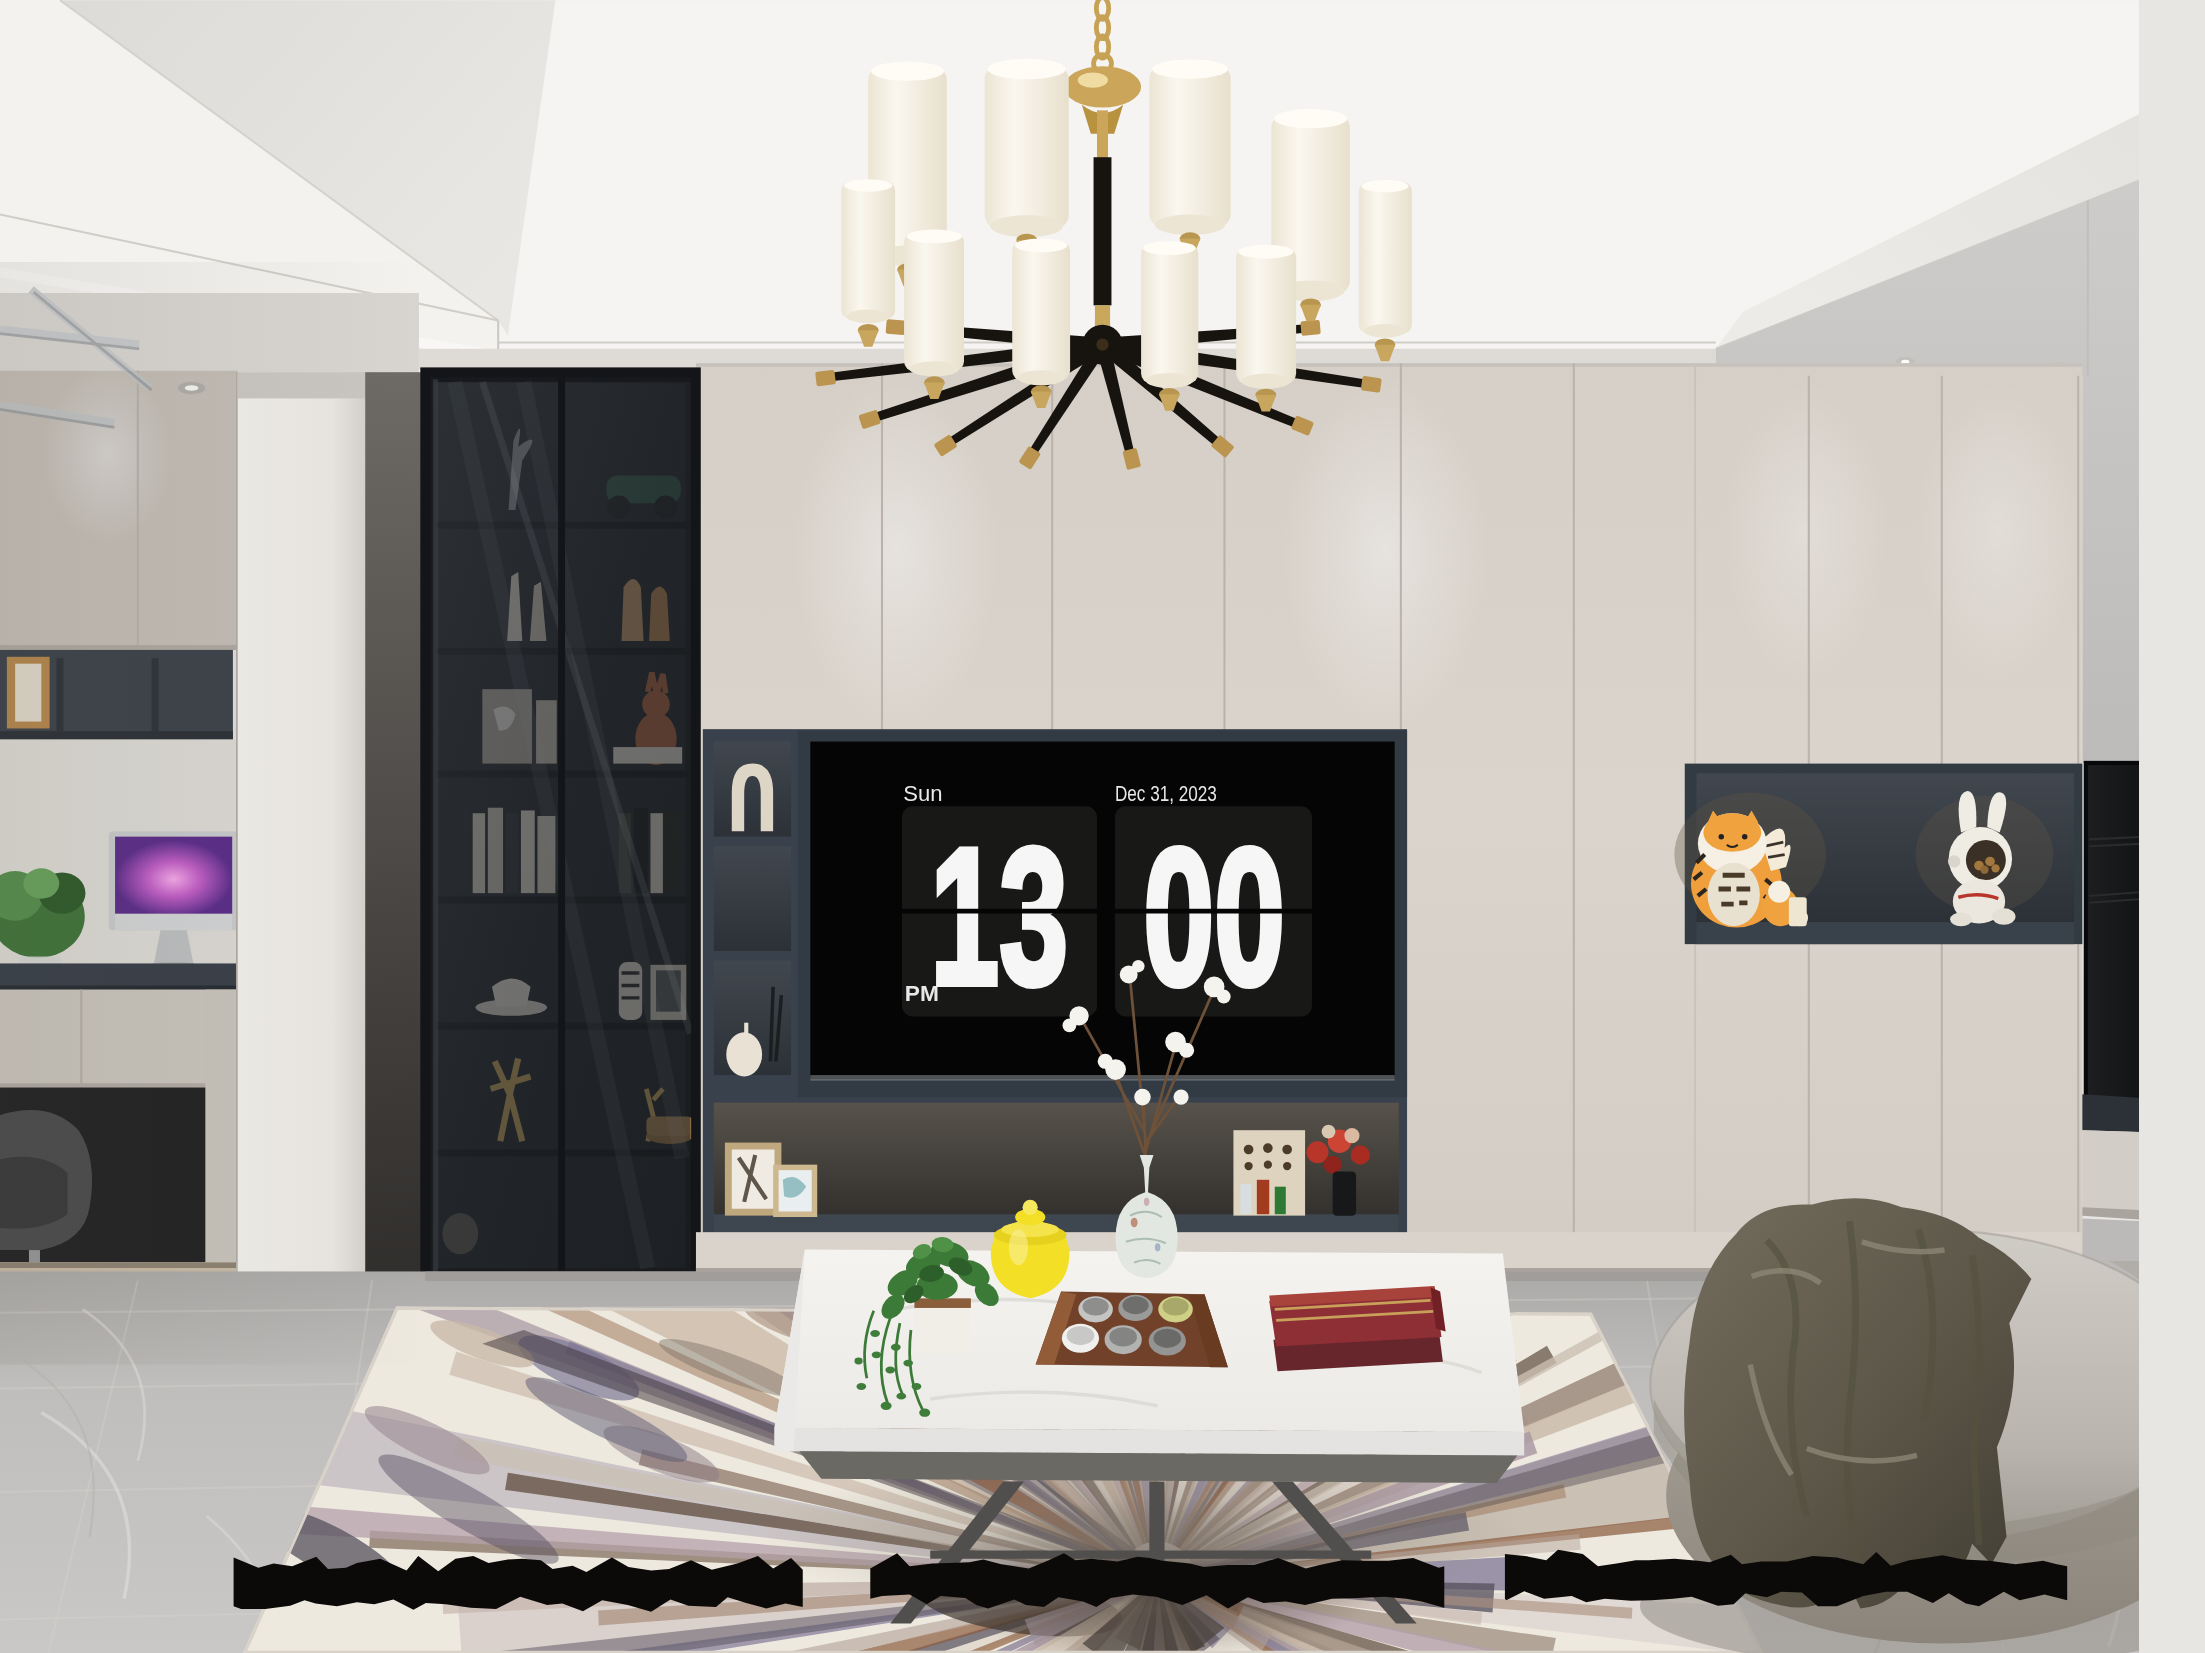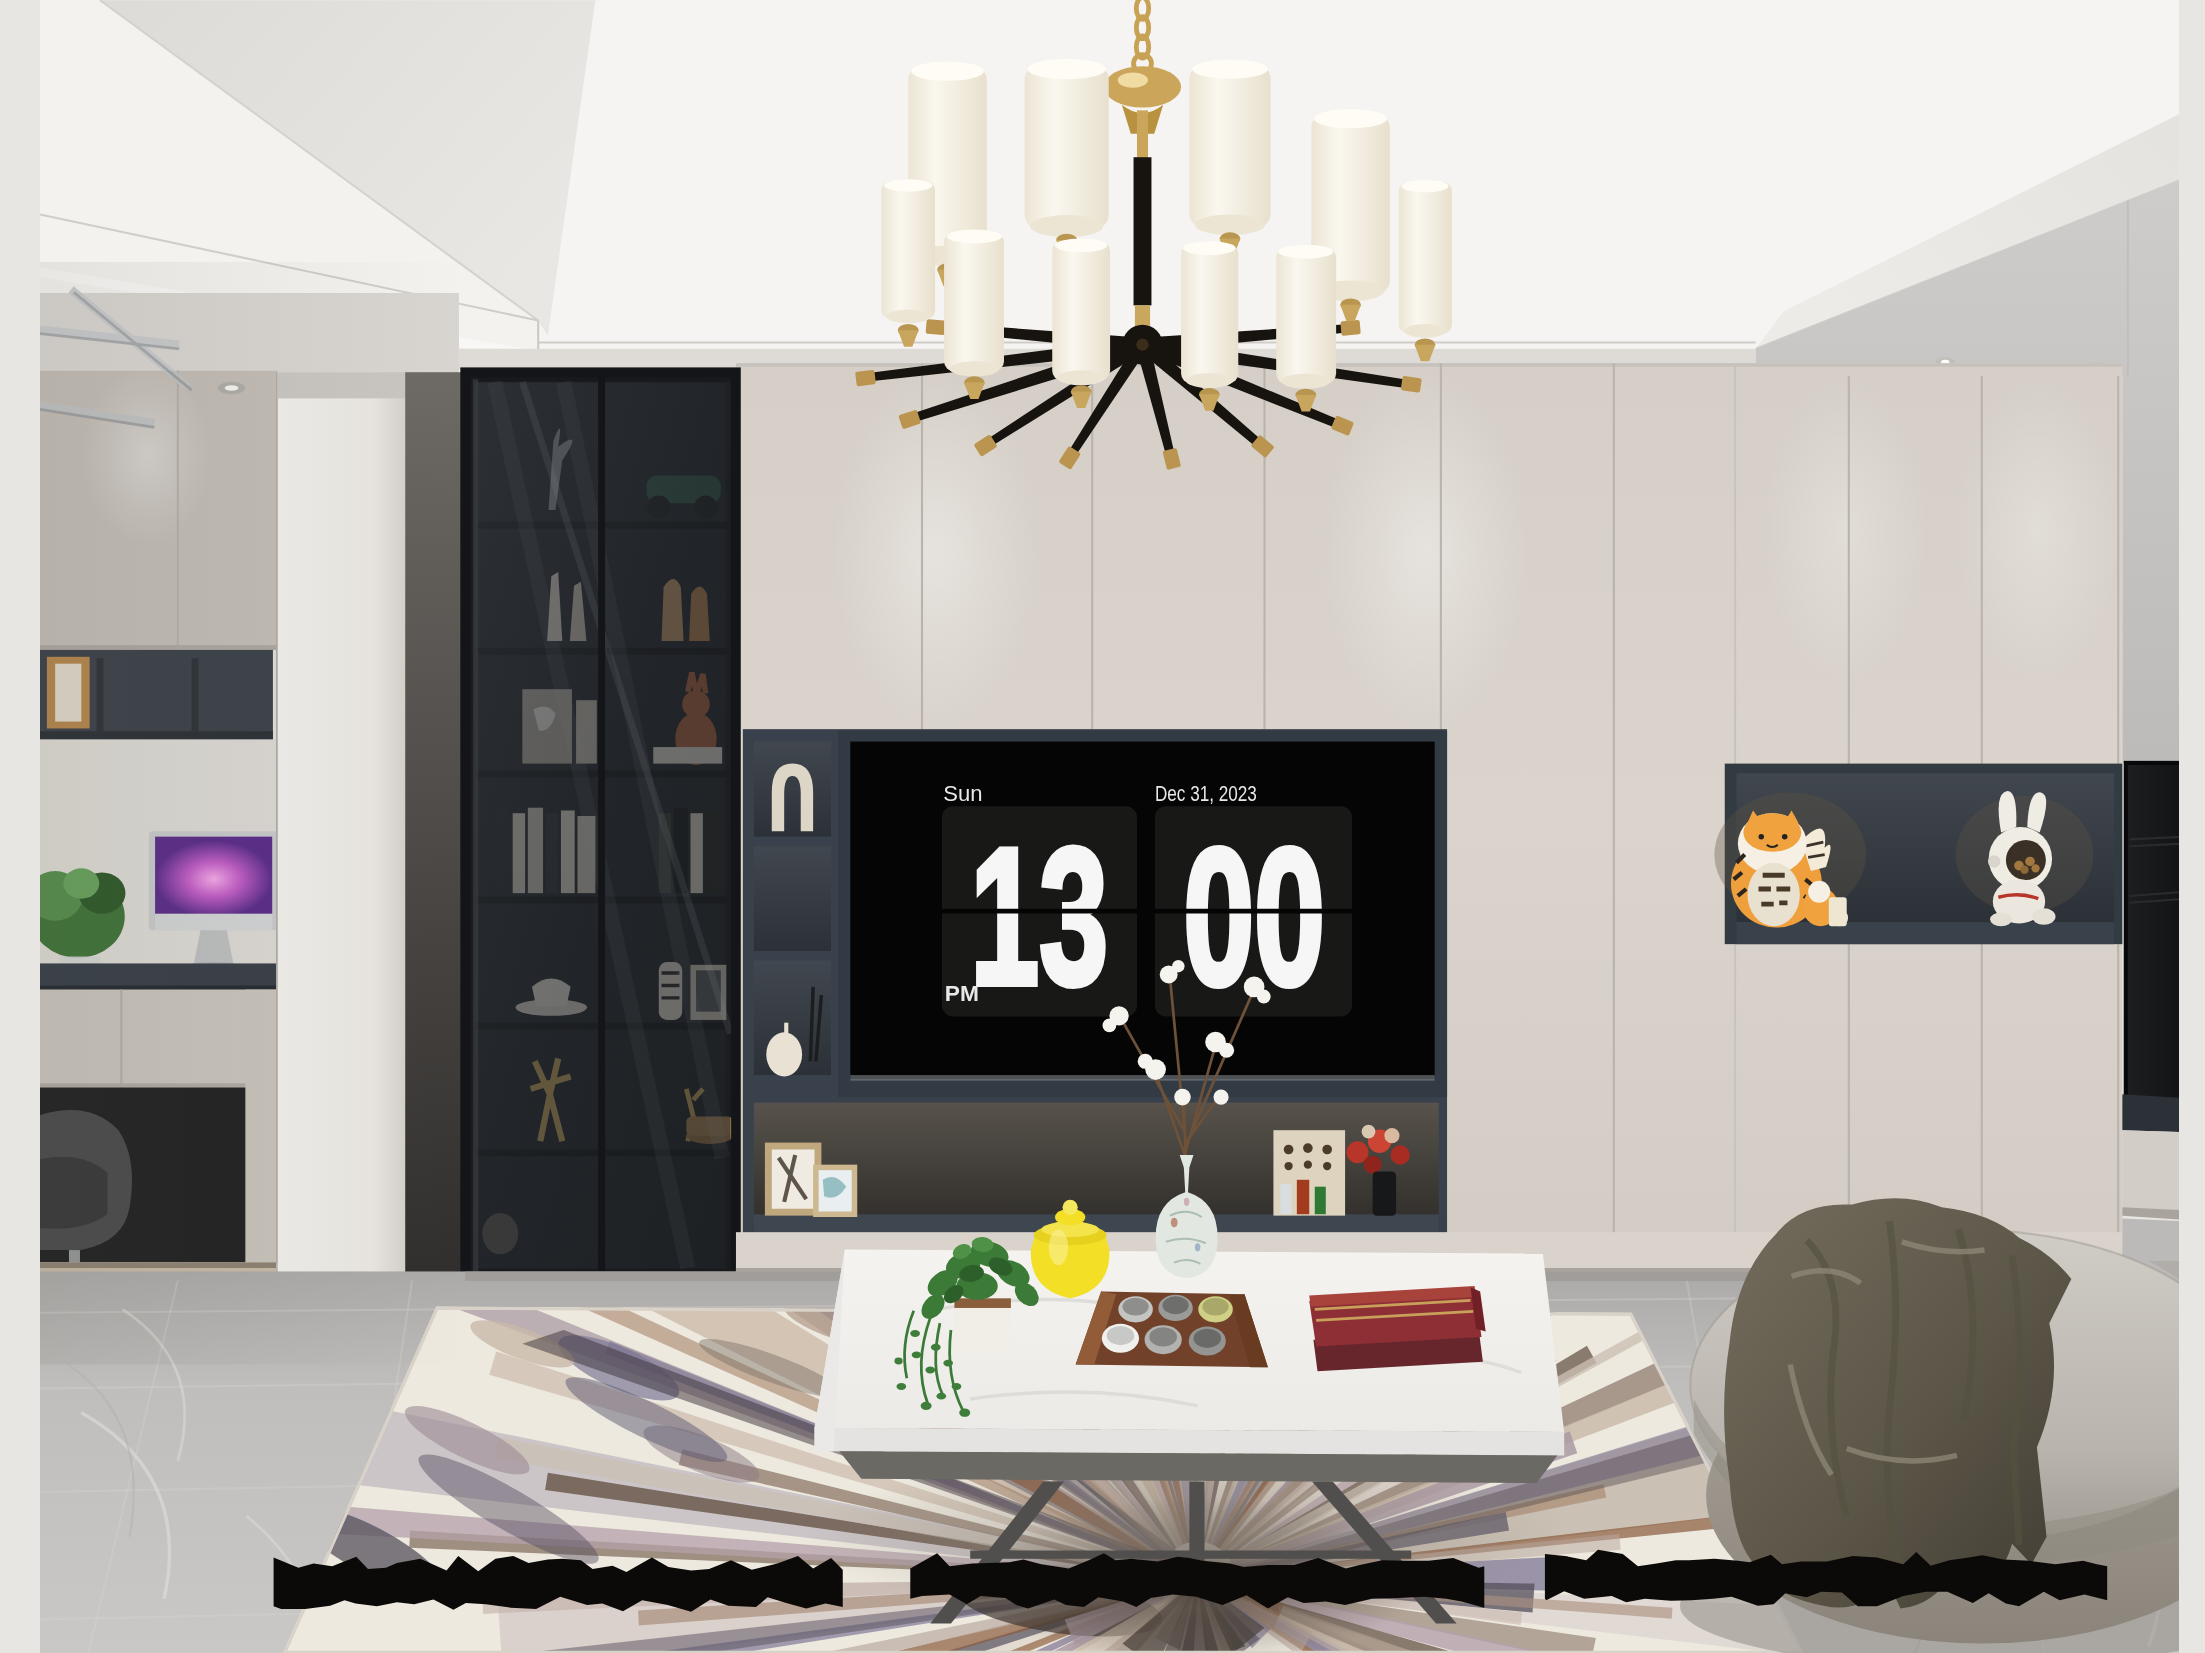--- a/index.html
+++ b/index.html
@@ -1,15 +1,15 @@
 <!DOCTYPE html>
 <html style="font-size:11px"><head><meta charset="utf-8">
 <style>
 html,body{margin:0;padding:0;background:#e8e6e3;font-family:"Liberation Sans", sans-serif;}
-#scene{position:relative;width:2139px;height:1654px;overflow:hidden;padding-left:40px;}
+#scene{position:relative;width:2139px;height:1654px;overflow:hidden;}
 </style></head>
 <body>
 <div id="scene">
 <svg width="2205" height="1654" viewBox="0 0 3200 2400" xmlns="http://www.w3.org/2000/svg" font-family="Liberation Sans, sans-serif">
 <defs>
 <linearGradient id="soffitG" x1="0" y1="0" x2="0" y2="1">
  <stop offset="0" stop-color="#f0efec"></stop>
           <stop offset="1" stop-color="#e4e1dd"></stop>
 </linearGradient>
 <linearGradient id="cornerG" x1="0" y1="0" x2="1" y2="0.6">

